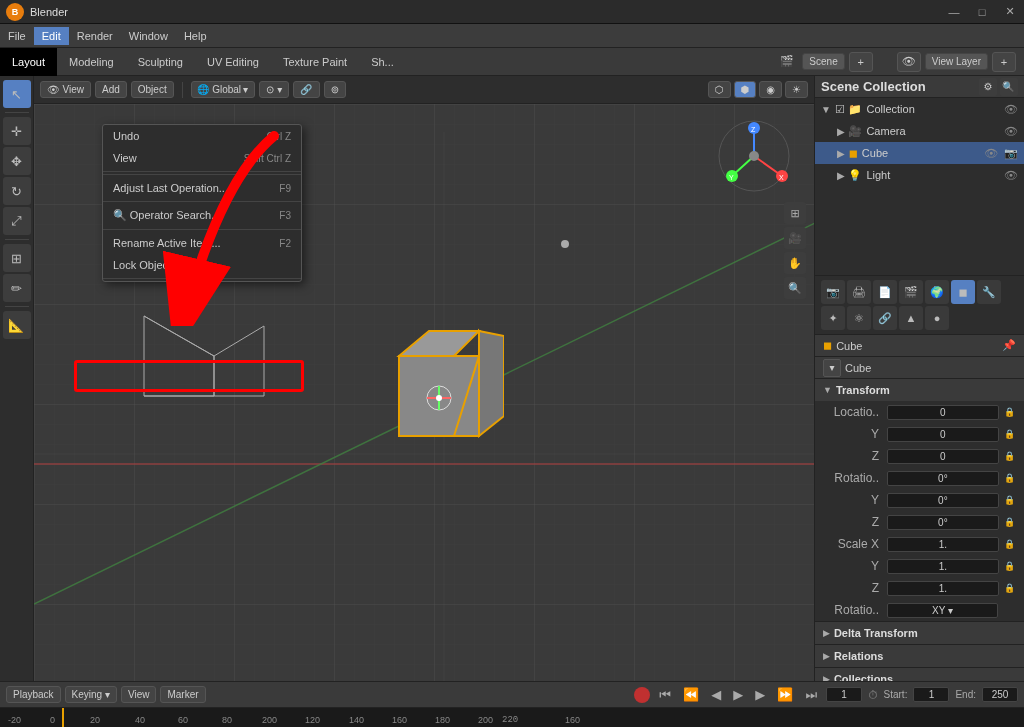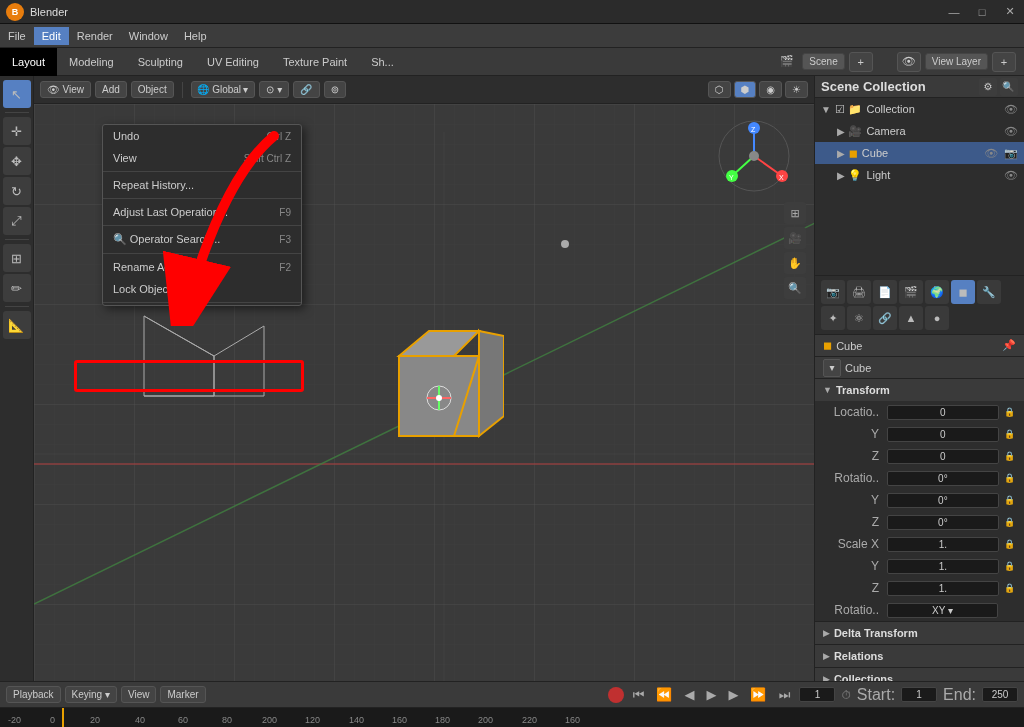--- a/index.html
+++ b/index.html
@@ -132,21 +132,21 @@
 
     
     #red-box {
       position: absolute; top: 284px; left: 40px; width: 230px; height: 32px;
       border: 3px solid red; border-radius: 3px; z-index: 1001; pointer-events: none;
     }
 
     
     .transport-btn { color: #aaa; font-size: 13px; cursor: pointer; padding: 0 3px; }
 
-    .tl-label { color: #aaa; font-size: 16px; }
+    .tl-label { color: #aaa; font-size: 10px; }
     .tl-num { background: #1a1a1a; border: 1px solid #444; border-radius: 2px; color: #ccc; font-size: 10px; padding: 1px 4px; width: 36px; text-align: center; }
   </style>
 </head>
 <body>
 
 <div id="titlebar">
   <div class="title-left">
     <div class="blender-logo">B</div>
     <span class="title-text">Blender</span>
   </div>
@@ -292,23 +292,20 @@
     <div id="edit-menu">
       <div class="edit-menu-item">
         <span>Undo</span>
           <span class="edit-menu-shortcut">Ctrl Z</span>
       </div>
       <div class="edit-menu-item">
         <span>View</span>
           <span class="edit-menu-shortcut">Shift Ctrl Z</span>
       </div>
       <div class="edit-menu-separator"></div>
-      <div class="edit-menu-item">
-        <span>Repeat History...</span>
-      </div>
       <div class="edit-menu-separator"></div>
       <div class="edit-menu-item">
         <span>Adjust Last Operation...</span>
           <span class="edit-menu-shortcut">F9</span>
       </div>
       <div class="edit-menu-separator"></div>
       <div class="edit-menu-item">
         <span>🔍 Operator Search...</span>
           <span class="edit-menu-shortcut">F3</span>
       </div>
@@ -529,19 +526,19 @@
       <span style="position:absolute;left:90px;">20</span>
       <span style="position:absolute;left:135px;">40</span>
       <span style="position:absolute;left:178px;">60</span>
       <span style="position:absolute;left:222px;">80</span>
       <span style="position:absolute;left:262px;">200</span>
       <span style="position:absolute;left:305px;">120</span>
       <span style="position:absolute;left:349px;">140</span>
       <span style="position:absolute;left:392px;">160</span>
       <span style="position:absolute;left:435px;">180</span>
       <span style="position:absolute;left:478px;">200</span>
-      <span style="position:absolute;left:522px;">220</span>
+      <span style="position:absolute;left:502px;font-family:Liberation Mono, monospace;">220</span>
       <span style="position:absolute;left:565px;">160</span>
     </div>
 
     <div style="position:absolute;top:0;bottom:0;left:62px;width:2px;background:#e8a000;"></div>
   </div>
 </div>
 
 </body></html>

